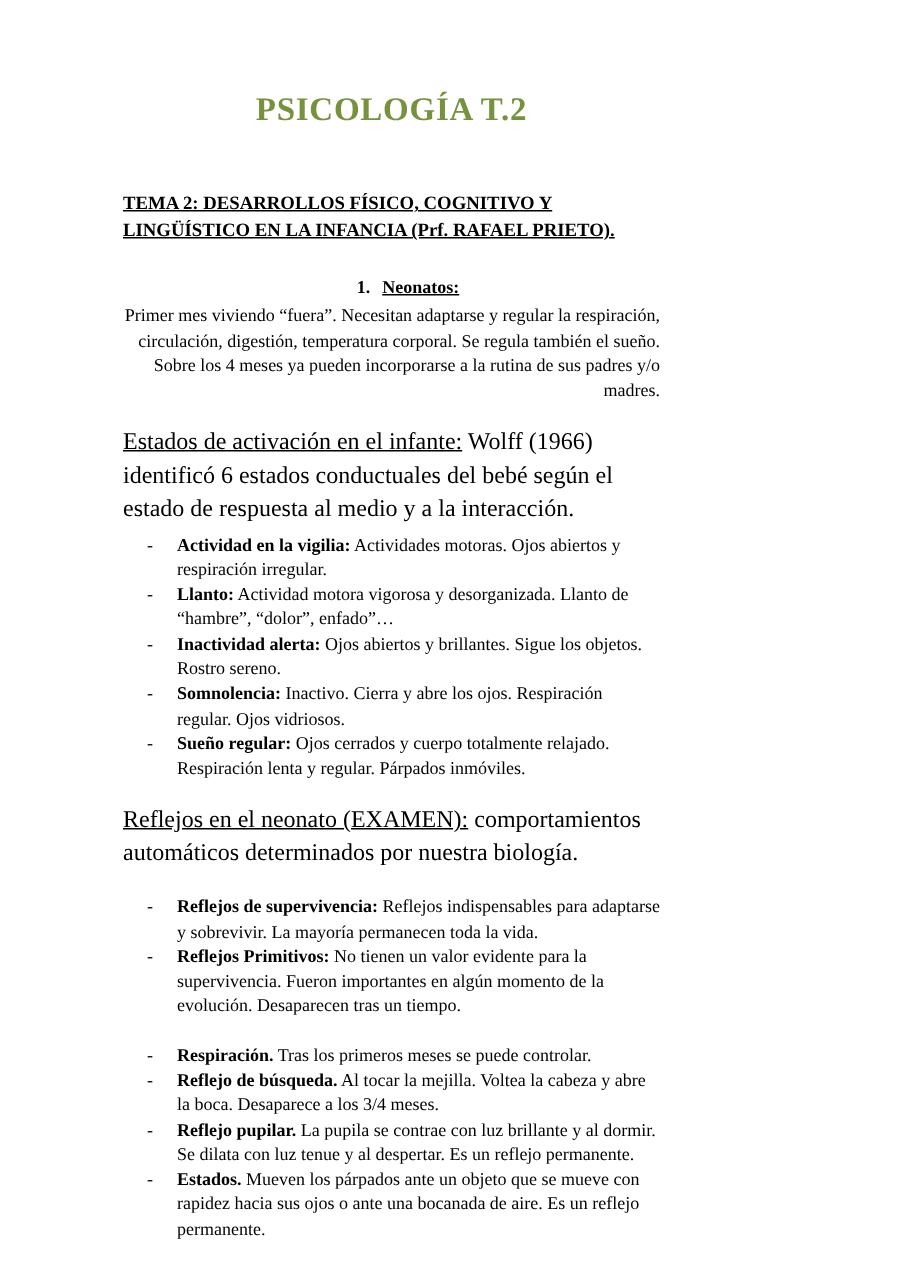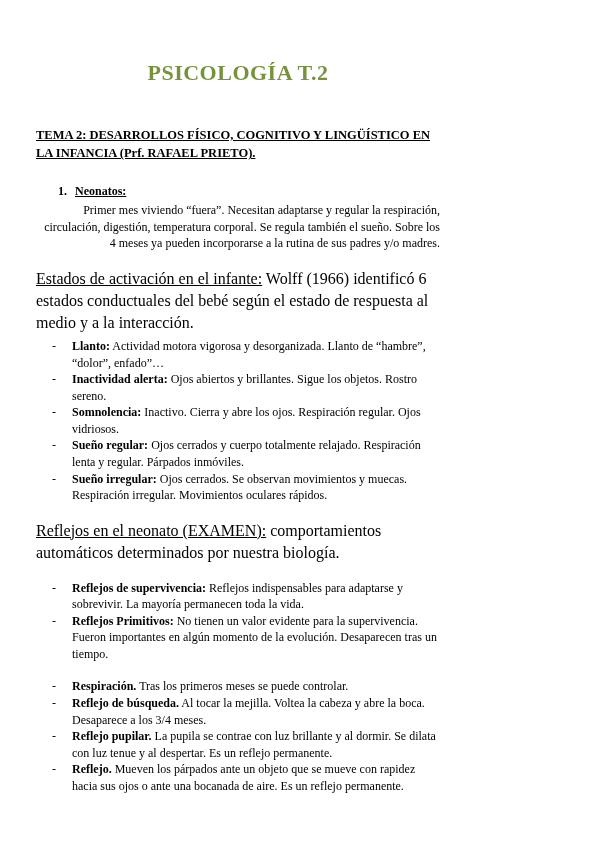--- a/index.html
+++ b/index.html
@@ -7,21 +7,21 @@
   body {
     width: 600px;
     height: 848px;
     background: #ffffff;
     font-family: "Liberation Serif", "DejaVu Serif", serif;
     color: #000000;
   }
   .page {
     width: 508px;
     height: 848px;
-    padding: 60px 68px 30px 36px;
+    padding: 60px 68px 30px 82px;
     overflow: hidden;
     background: #ffffff;
   }
   .doc-title {
     margin: 0 0 40px 0;
     text-align: center;
     font-size: 22px;
     font-weight: bold;
     letter-spacing: 0.5px;
     color: #76923C;
@@ -30,20 +30,21 @@
     margin: 2px 0 22px 0;
     font-size: 12.5px;
     font-weight: bold;
     line-height: 1.45;
     text-decoration: underline;
   }
   .numbered-heading {
     margin: 0 0 3px 22px;
     font-size: 12px;
     font-weight: bold;
+    text-align: center;
   }
   .numbered-heading .num { margin-right: 8px; }
   .u { text-decoration: underline; }
   .body-text {
     margin: 0 0 16px 0;
     font-size: 12px;
     line-height: 1.38;
     text-align: right;
   }
   .section-lead {
@@ -82,35 +83,35 @@
 
   <h2 class="doc-subtitle">TEMA 2: DESARROLLOS FÍSICO, COGNITIVO Y LINGÜÍSTICO EN LA INFANCIA (Prf. RAFAEL PRIETO).</h2>
 
   <div class="numbered-heading"><span class="num">1.</span><span class="u">Neonatos:</span></div>
 
   <p class="body-text">Primer mes viviendo “fuera”. Necesitan adaptarse y regular la respiración, circulación, digestión, temperatura corporal. Se regula también el sueño. Sobre los 4 meses ya pueden incorporarse a la rutina de sus padres y/o madres.</p>
 
   <p class="section-lead"><span class="section-heading">Estados de activación en el infante:</span><span> Wolff (1966) identificó 6 estados conductuales del bebé según el estado de respuesta al medio y a la interacción.</span></p>
 
   <ul class="dash-list">
+    <li><span class="item-label">Actividad en la vigilia:</span><span> Actividades motoras. Ojos abiertos y respiración irregular.</span></li>
     <li><span class="item-label">Llanto:</span><span> Actividad motora vigorosa y desorganizada. Llanto de “hambre”, “dolor”, enfado”…</span></li>
     <li><span class="item-label">Inactividad alerta:</span><span> Ojos abiertos y brillantes. Sigue los objetos. Rostro sereno.</span></li>
     <li><span class="item-label">Somnolencia:</span><span> Inactivo. Cierra y abre los ojos. Respiración regular. Ojos vidriosos.</span></li>
     <li><span class="item-label">Sueño regular:</span><span> Ojos cerrados y cuerpo totalmente relajado. Respiración lenta y regular. Párpados inmóviles.</span></li>
-    <li><span class="item-label">Sueño irregular:</span><span> Ojos cerrados. Se observan movimientos y muecas. Respiración irregular. Movimientos oculares rápidos.</span></li>
   </ul>
 
   <p class="section-lead"><span class="section-heading">Reflejos en el neonato (EXAMEN):</span><span> comportamientos automáticos determinados por nuestra biología.</span></p>
 
   <ul class="dash-list gap-top">
     <li><span class="item-label">Reflejos de supervivencia:</span><span> Reflejos indispensables para adaptarse y sobrevivir. La mayoría permanecen toda la vida.</span></li>
     <li><span class="item-label">Reflejos Primitivos:</span><span> No tienen un valor evidente para la supervivencia. Fueron importantes en algún momento de la evolución. Desaparecen tras un tiempo.</span></li>
   </ul>
 
 
   <ul class="dash-list gap-top">
     <li><span class="item-label">Respiración.</span><span> Tras los primeros meses se puede controlar.</span></li>
     <li><span class="item-label">Reflejo de búsqueda.</span><span> Al tocar la mejilla. Voltea la cabeza y abre la boca. Desaparece a los 3/4 meses.</span></li>
     <li><span class="item-label">Reflejo pupilar.</span><span> La pupila se contrae con luz brillante y al dormir. Se dilata con luz tenue y al despertar. Es un reflejo permanente.</span></li>
-    <li><span class="item-label">Reflejo.</span><span> Mueven los párpados ante un objeto que se mueve con rapidez hacia sus ojos o ante una bocanada de aire. Es un reflejo permanente.</span></li>
+    <li><span class="item-label">Estados.</span><span> Mueven los párpados ante un objeto que se mueve con rapidez hacia sus ojos o ante una bocanada de aire. Es un reflejo permanente.</span></li>
   </ul>
 
 </div>
 
 </body></html>

